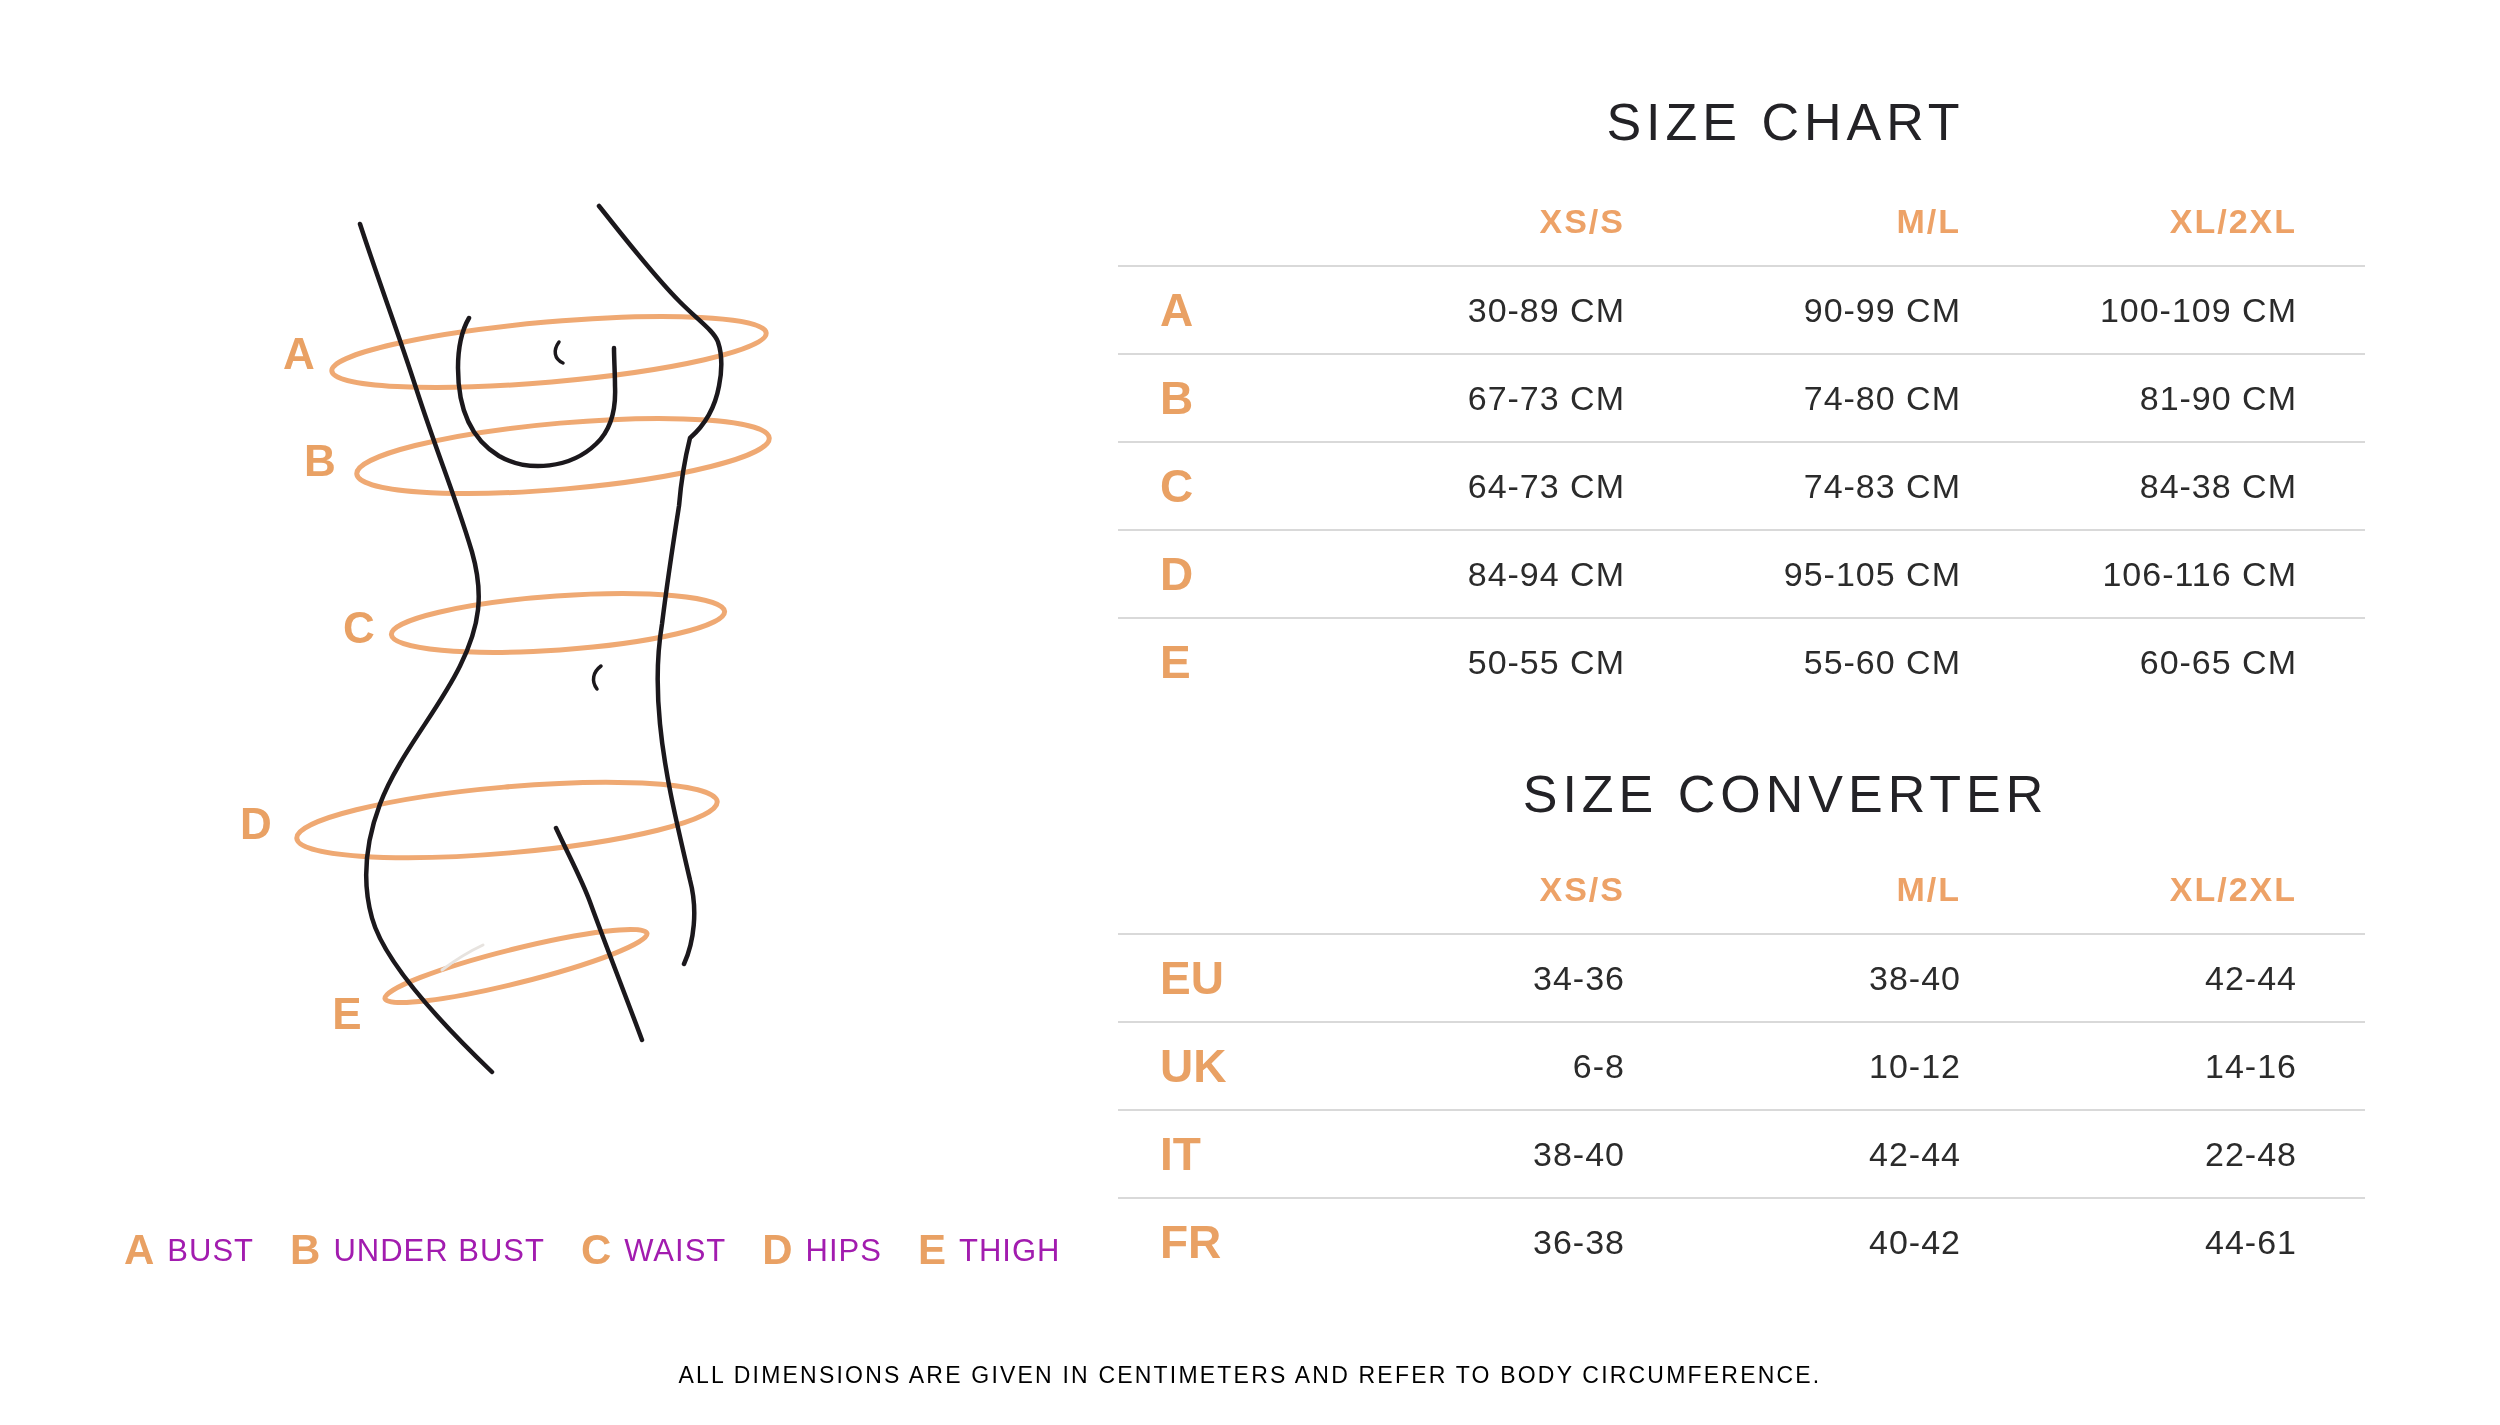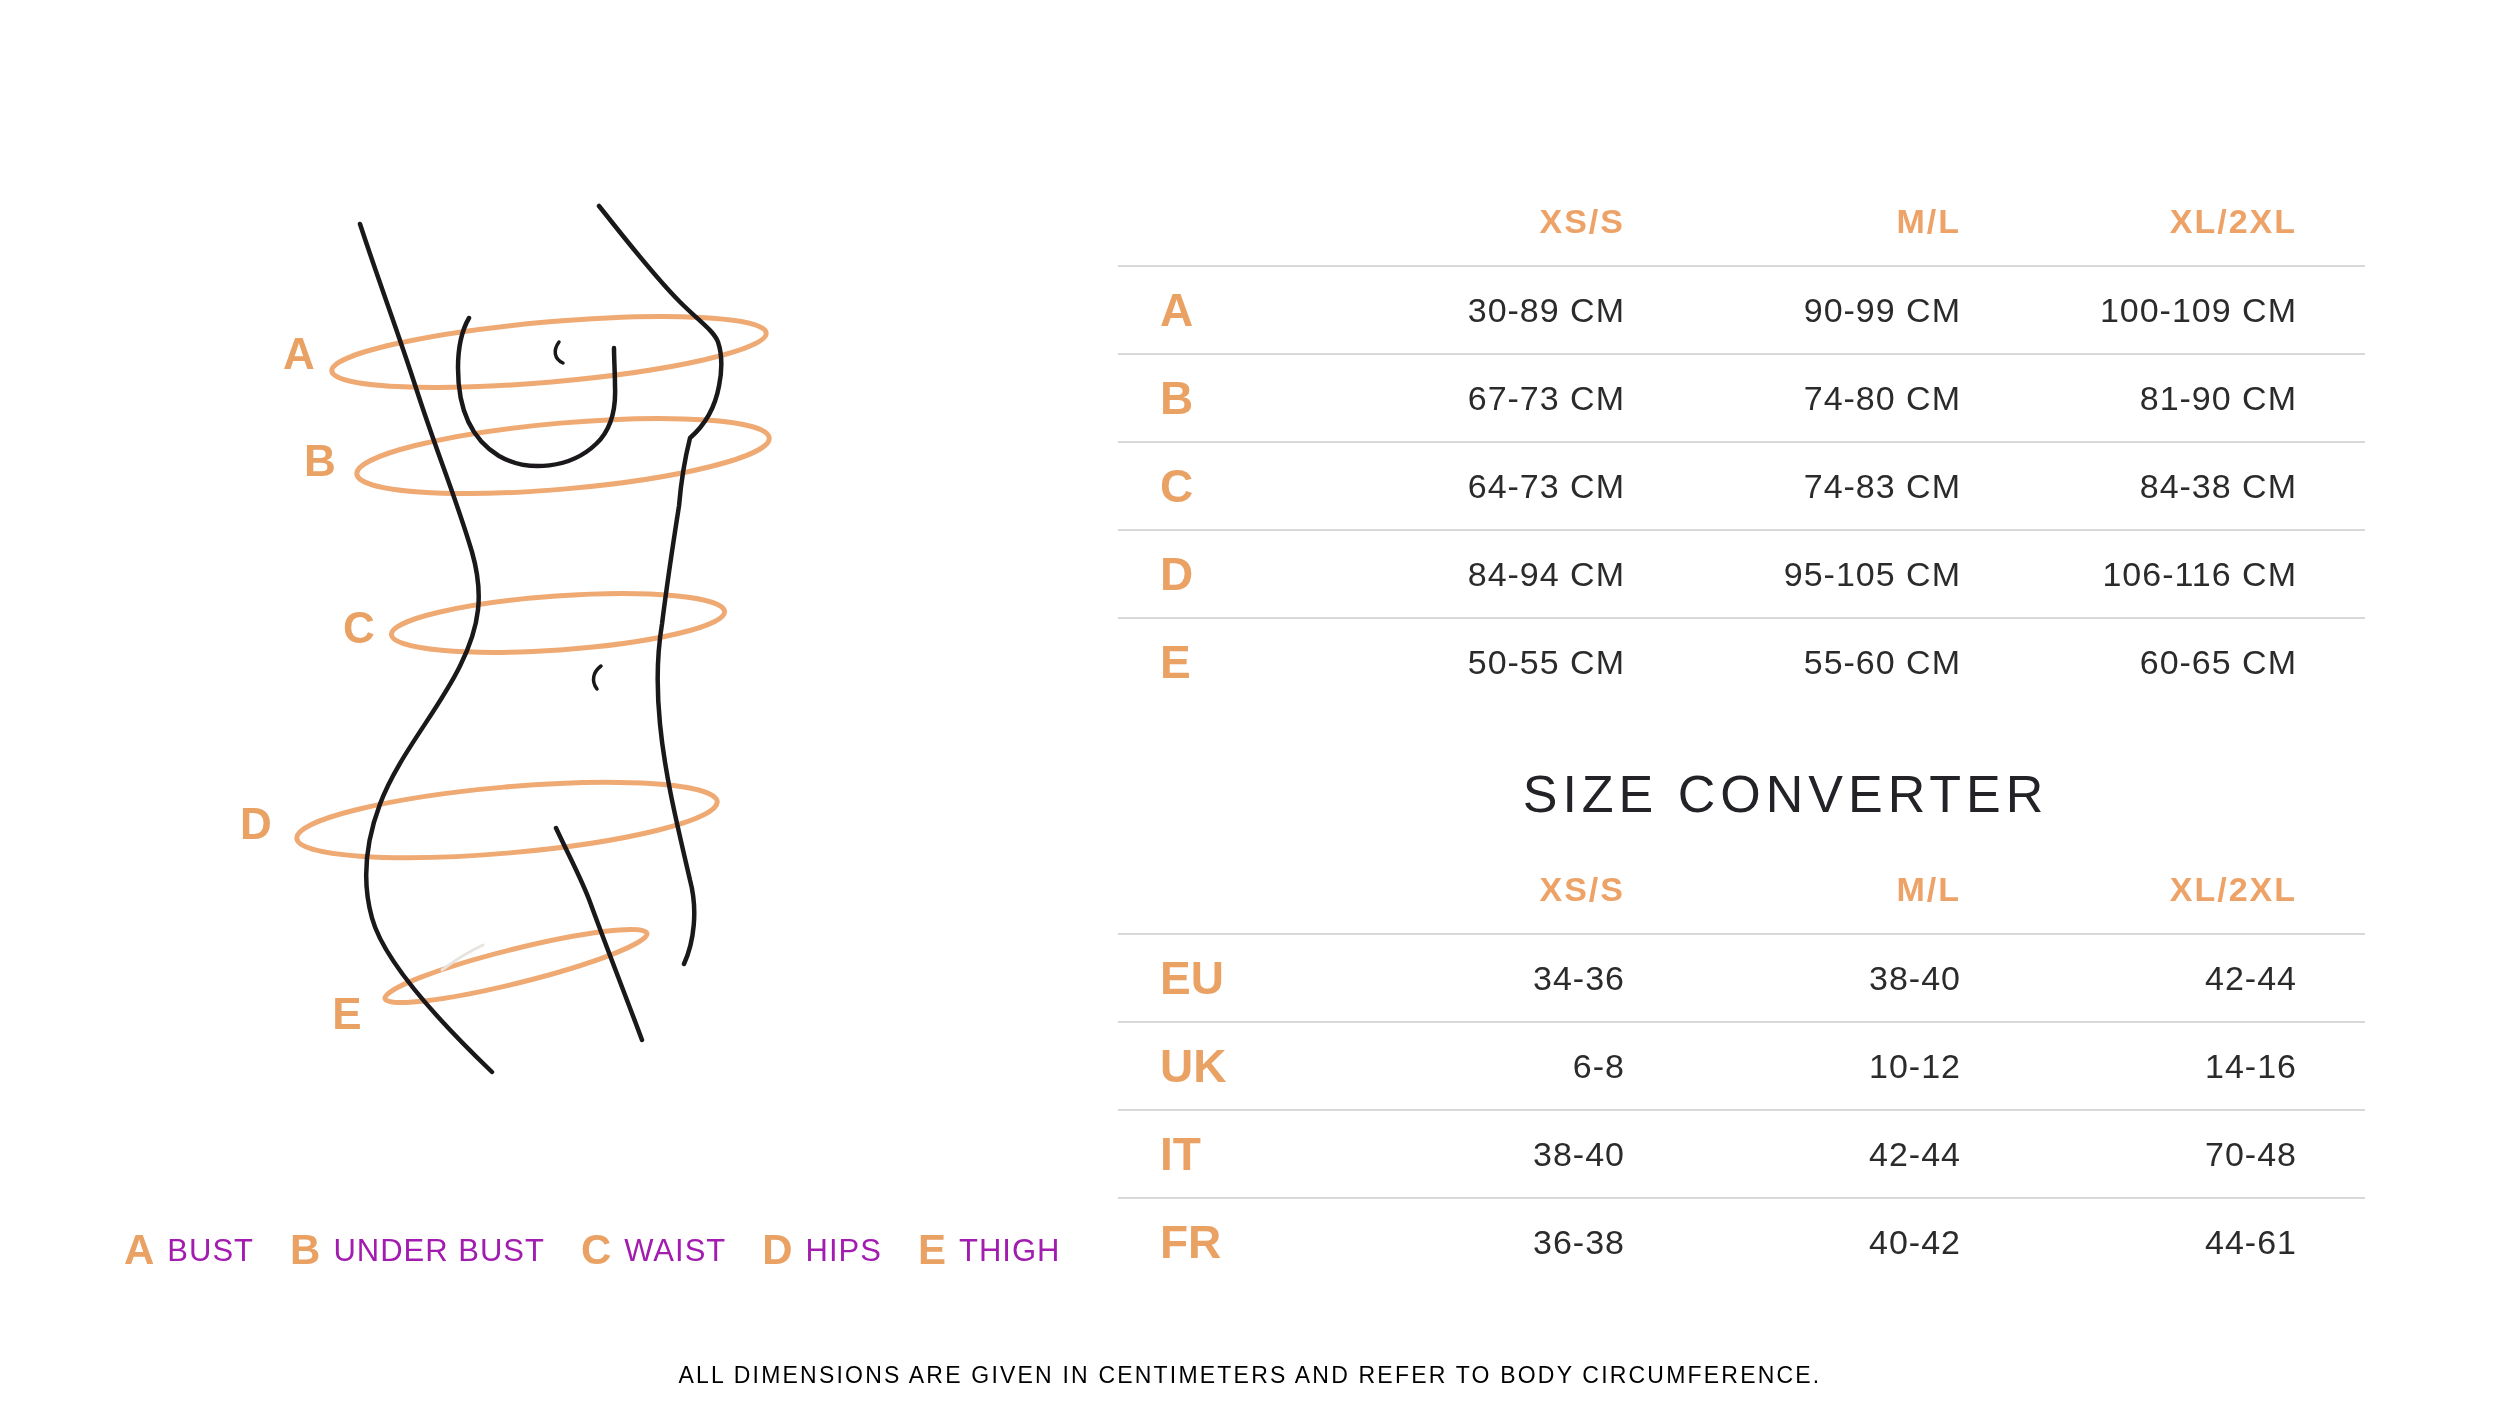--- a/index.html
+++ b/index.html
@@ -86,20 +86,21 @@
       <span class="legend-label">HIPS</span>
     </div>
     <div class="legend-item">
       <span class="legend-letter">E</span>
       <span class="legend-label">THIGH</span>
     </div>
   </div>
 
   <div class="tables">
 
+    <div class="tbl-title sc-title">SIZE CHART</div>
 
     <div class="tbl sc-tbl">
       <div class="row head">
         <div class="cell lab"></div>
         <div class="cell">XS/S</div>
         <div class="cell">M/L</div>
         <div class="cell">XL/2XL</div>
       </div>
       <div class="row">
         <div class="cell lab">A</div>
@@ -151,21 +152,21 @@
       <div class="row">
         <div class="cell lab">UK</div>
         <div class="cell">6-8</div>
         <div class="cell">10-12</div>
         <div class="cell">14-16</div>
       </div>
       <div class="row">
         <div class="cell lab">IT</div>
         <div class="cell">38-40</div>
         <div class="cell">42-44</div>
-        <div class="cell">70-48</div>
+        <div class="cell">22-48</div>
       </div>
       <div class="row">
         <div class="cell lab">FR</div>
         <div class="cell">36-38</div>
         <div class="cell">40-42</div>
         <div class="cell">44-61</div>
       </div>
     </div>
 
   </div>

